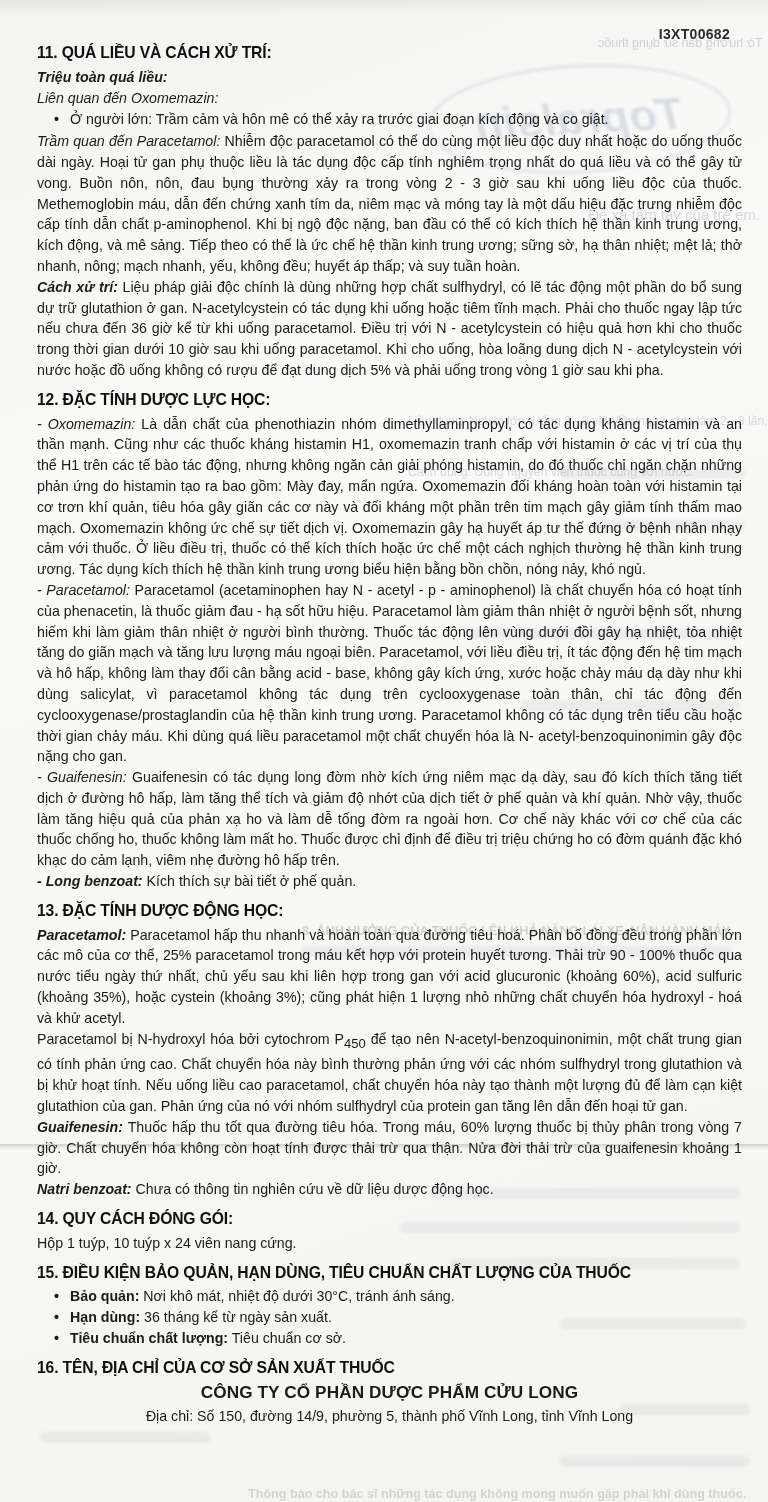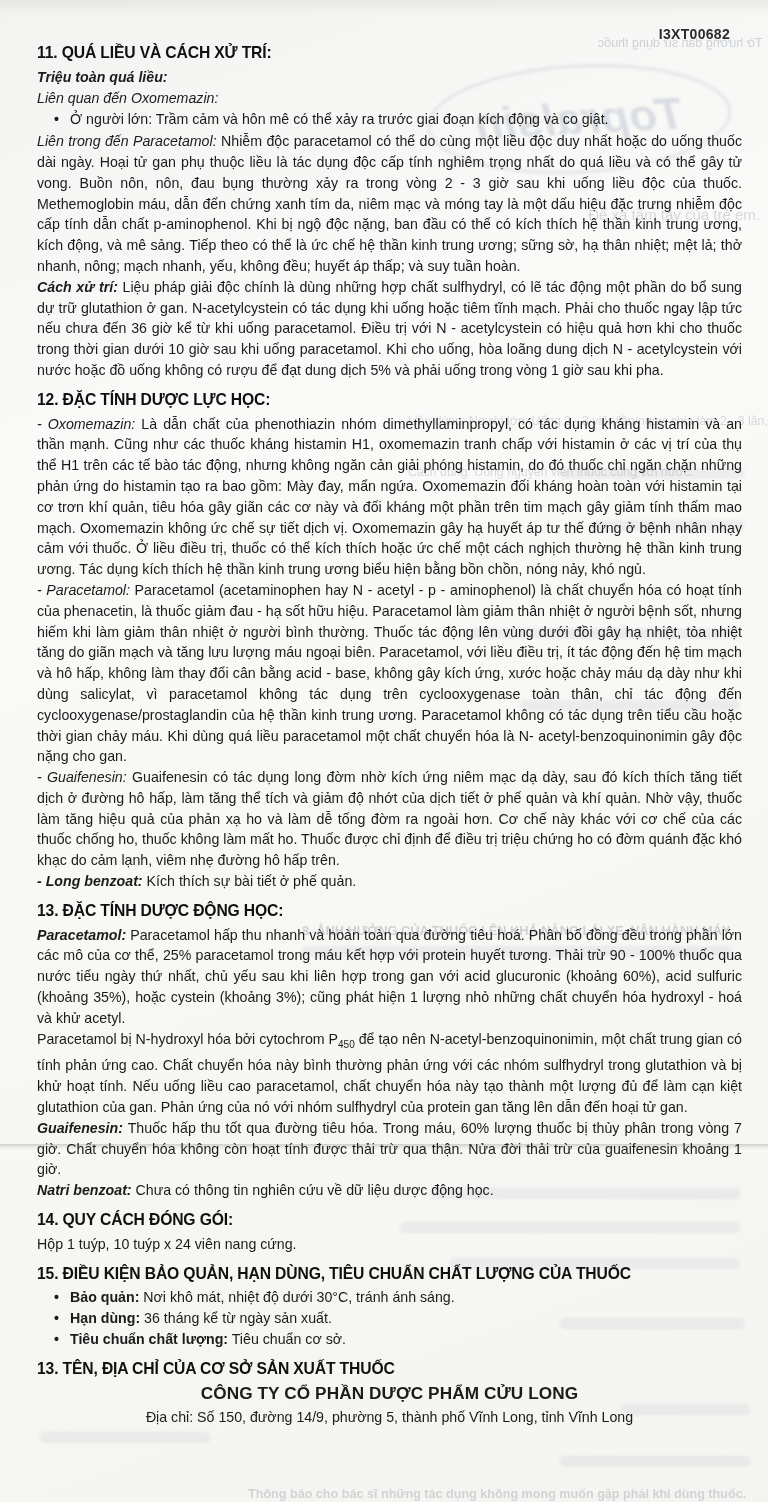--- a/index.html
+++ b/index.html
@@ -29,21 +29,21 @@
   .para { margin:0; text-align:justify; }
   .line { margin:0; }
   .lead-bi { font-weight:bold; font-style:italic; }
   .lead-i  { font-style:italic; }
 
   ul.blist { list-style:none; margin:1px 0; padding:0; }
   ul.blist li { position:relative; padding-left:33px; text-align:justify; }
   ul.blist li::before { content:"\2022"; position:absolute; left:17px; top:0; font-weight:bold; }
   ul.blist.tight li { text-align:left; }
 
-  sub.iso { font-size:10px; vertical-align:-4px; }
+  sub.iso { font-size:13px; vertical-align:-4px; }
 
   .company-block { text-align:center; margin-top:2px; }
   .company { font-size:17.2px; font-weight:bold; letter-spacing:0.1px; margin-top:3px; }
   .addr { margin-top:4px; }
 
   
   .ghost { position:absolute; white-space:nowrap; pointer-events:none;
     color:rgba(122,136,158,0.34); filter:blur(0.5px); }
   .ghost.mirror { transform:scaleX(-1); }
   .g-header { top:33px; right:6px; font-size:12.5px; }
@@ -109,21 +109,21 @@
 
   <div class="content">
 
     <h2 class="sec first">11. QUÁ LIỀU VÀ CÁCH XỬ TRÍ:</h2>
     <p class="line lead-bi">Triệu toàn quá liều:</p>
     <p class="line lead-i">Liên quan đến Oxomemazin:</p>
     <ul class="blist">
       <li>Ở người lớn: Trầm cảm và hôn mê có thể xảy ra trước giai đoạn kích động và co giật.</li>
     </ul>
     <p class="para">
-      <span class="lead-i">Liên trong đến Paracetamol:</span>
+      <span class="lead-i">Trầm quan đến Paracetamol:</span>
       <span>Nhiễm độc paracetamol có thể do cùng một liều độc duy nhất hoặc do uống thuốc dài ngày. Hoại tử gan phụ thuộc liều là tác dụng độc cấp tính nghiêm trọng nhất do quá liều và có thể gây tử vong. Buồn nôn, nôn, đau bụng thường xảy ra trong vòng 2 - 3 giờ sau khi uống liều độc của thuốc. Methemoglobin máu, dẫn đến chứng xanh tím da, niêm mạc và móng tay là một dấu hiệu đặc trưng nhiễm độc cấp tính dẫn chất p-aminophenol. Khi bị ngộ độc nặng, ban đầu có thể có kích thích hệ thần kinh trung ương, kích động, và mê sảng. Tiếp theo có thể là ức chế hệ thần kinh trung ương; sững sờ, hạ thân nhiệt; mệt lả; thở nhanh, nông; mạch nhanh, yếu, không đều; huyết áp thấp; và suy tuần hoàn.</span>
     </p>
     <p class="para">
       <span class="lead-bi">Cách xử trí:</span>
       <span>Liệu pháp giải độc chính là dùng những hợp chất sulfhydryl, có lẽ tác động một phần do bổ sung dự trữ glutathion ở gan. N-acetylcystein có tác dụng khi uống hoặc tiêm tĩnh mạch. Phải cho thuốc ngay lập tức nếu chưa đến 36 giờ kể từ khi uống paracetamol. Điều trị với N - acetylcystein có hiệu quả hơn khi cho thuốc trong thời gian dưới 10 giờ sau khi uống paracetamol. Khi cho uống, hòa loãng dung dịch N - acetylcystein với nước hoặc đồ uống không có rượu để đạt dung dịch 5% và phải uống trong vòng 1 giờ sau khi pha.</span>
     </p>
 
     <h2 class="sec">12. ĐẶC TÍNH DƯỢC LỰC HỌC:</h2>
     <p class="para">
       <span class="lead-i">- Oxomemazin:</span>
@@ -169,21 +169,21 @@
       <li>
         <span class="lead-bi" style="font-style:normal">Hạn dùng:</span>
         <span>36 tháng kể từ ngày sản xuất.</span>
       </li>
       <li>
         <span class="lead-bi" style="font-style:normal">Tiêu chuẩn chất lượng:</span>
         <span>Tiêu chuẩn cơ sở.</span>
       </li>
     </ul>
 
-    <h2 class="sec">13. TÊN, ĐỊA CHỈ CỦA CƠ SỞ SẢN XUẤT THUỐC</h2>
+    <h2 class="sec">16. TÊN, ĐỊA CHỈ CỦA CƠ SỞ SẢN XUẤT THUỐC</h2>
     <div class="company-block">
       <div class="company">CÔNG TY CỔ PHẦN DƯỢC PHẨM CỬU LONG</div>
       <div class="addr">Địa chỉ: Số 150, đường 14/9, phường 5, thành phố Vĩnh Long, tỉnh Vĩnh Long</div>
 
     </div>
 
   </div>
 </div>
 
 </body></html>

